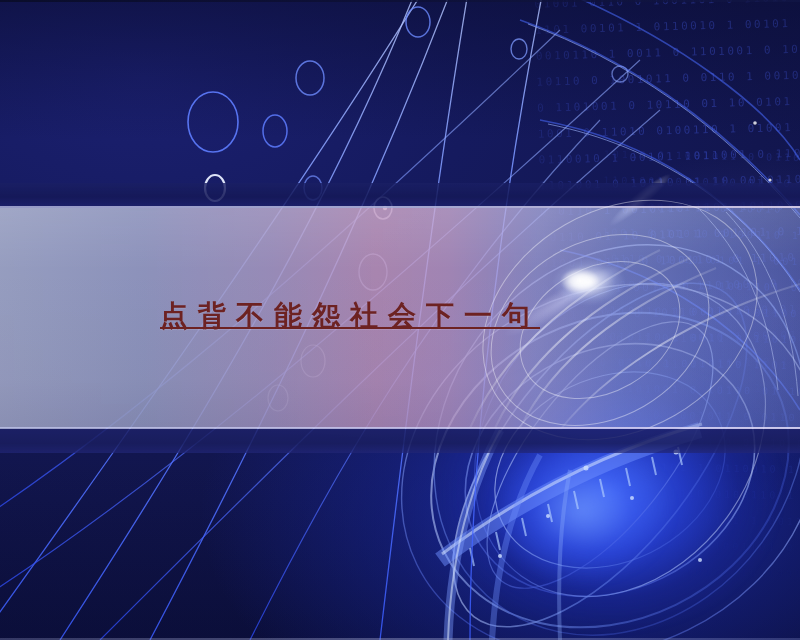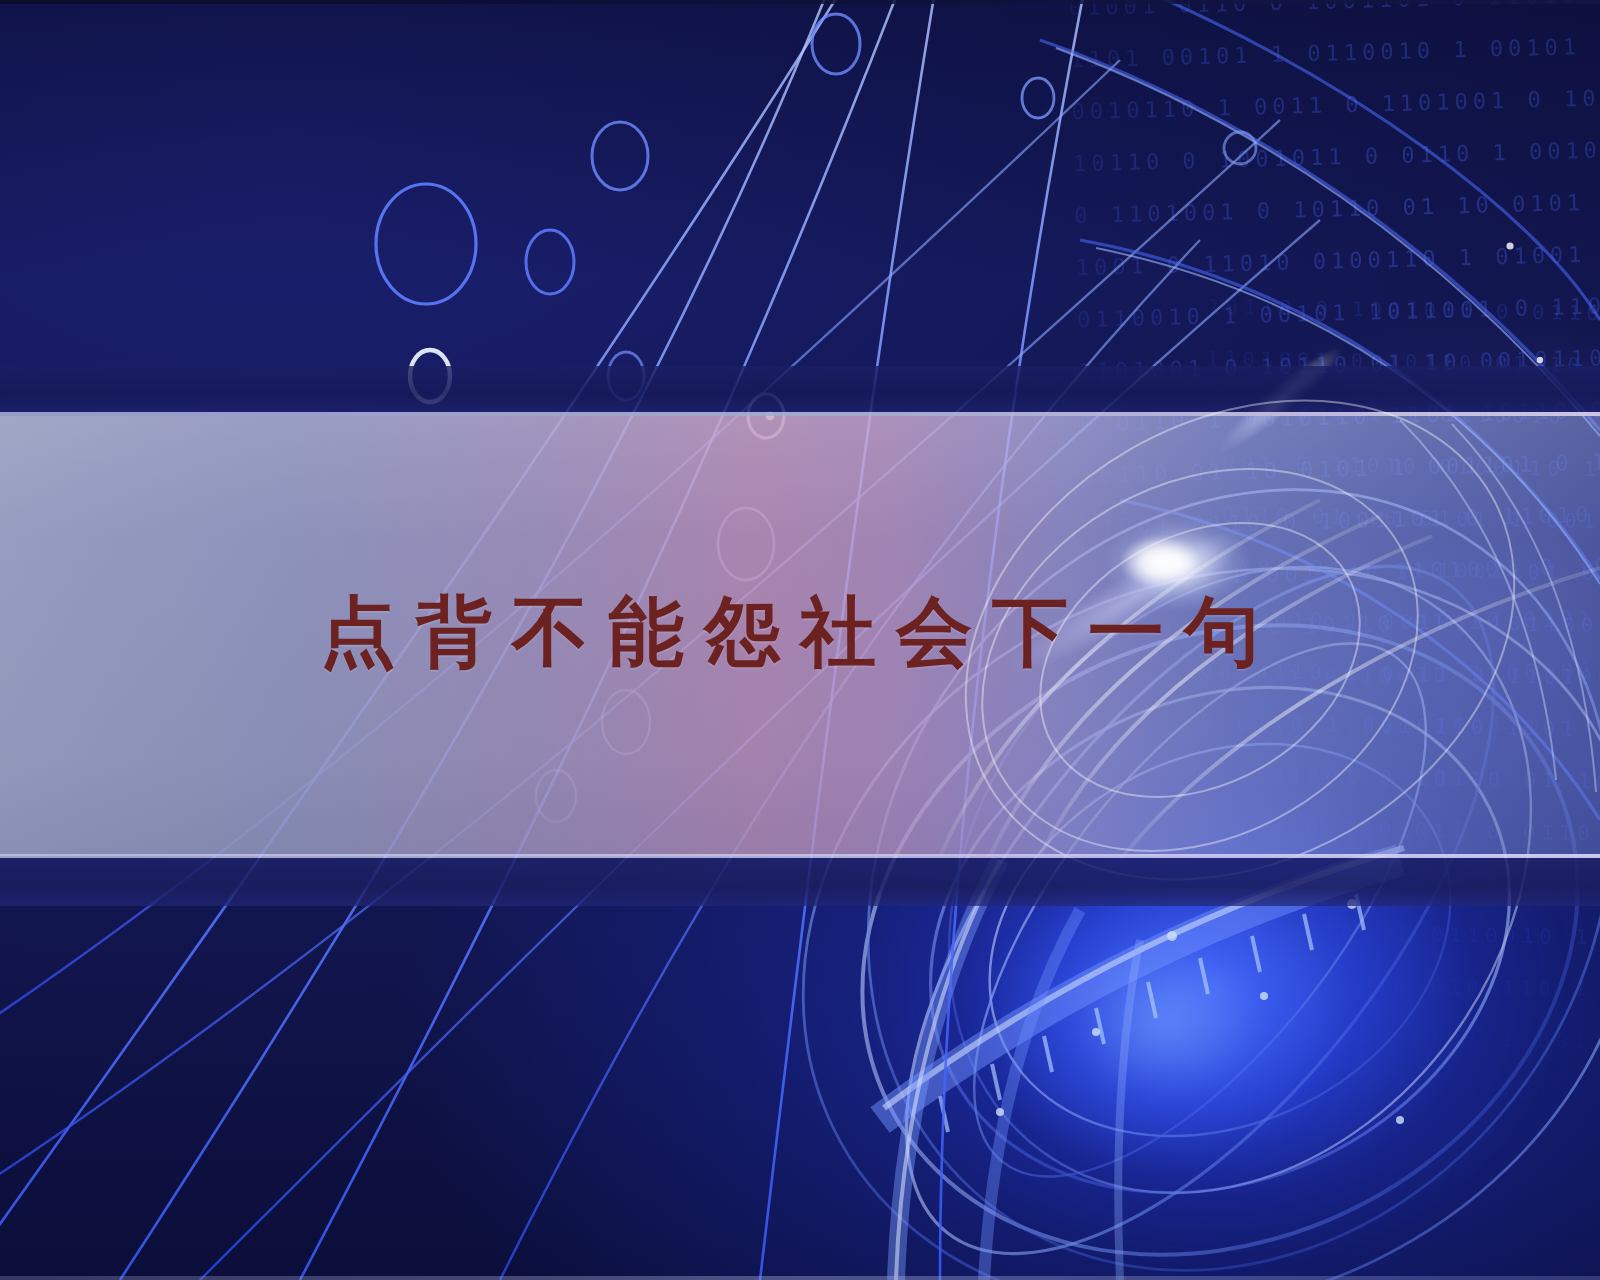--- a/index.html
+++ b/index.html
@@ -185,27 +185,28 @@
     z-index: 9;
   }
 
   
   .title {
     position: absolute;
     left: 160px;
     top: 294px;
     z-index: 10;
     font-family: "DejaVu Sans", "Liberation Sans", sans-serif;
-    font-size: 38px;
+    font-size: 28px;
     font-weight: 700;
     line-height: 44px;
     letter-spacing: 10px;
     color: #6d2222;
     white-space: nowrap;
     text-shadow: 0 1px 0 rgba(255,255,255,0.10);
+    text-decoration: underline;
   }
 </style>
 </head>
 <body>
 
 <div id="stage">
 
   <div class="bg-base"></div>
   <div class="bg-base-2"></div>
 

